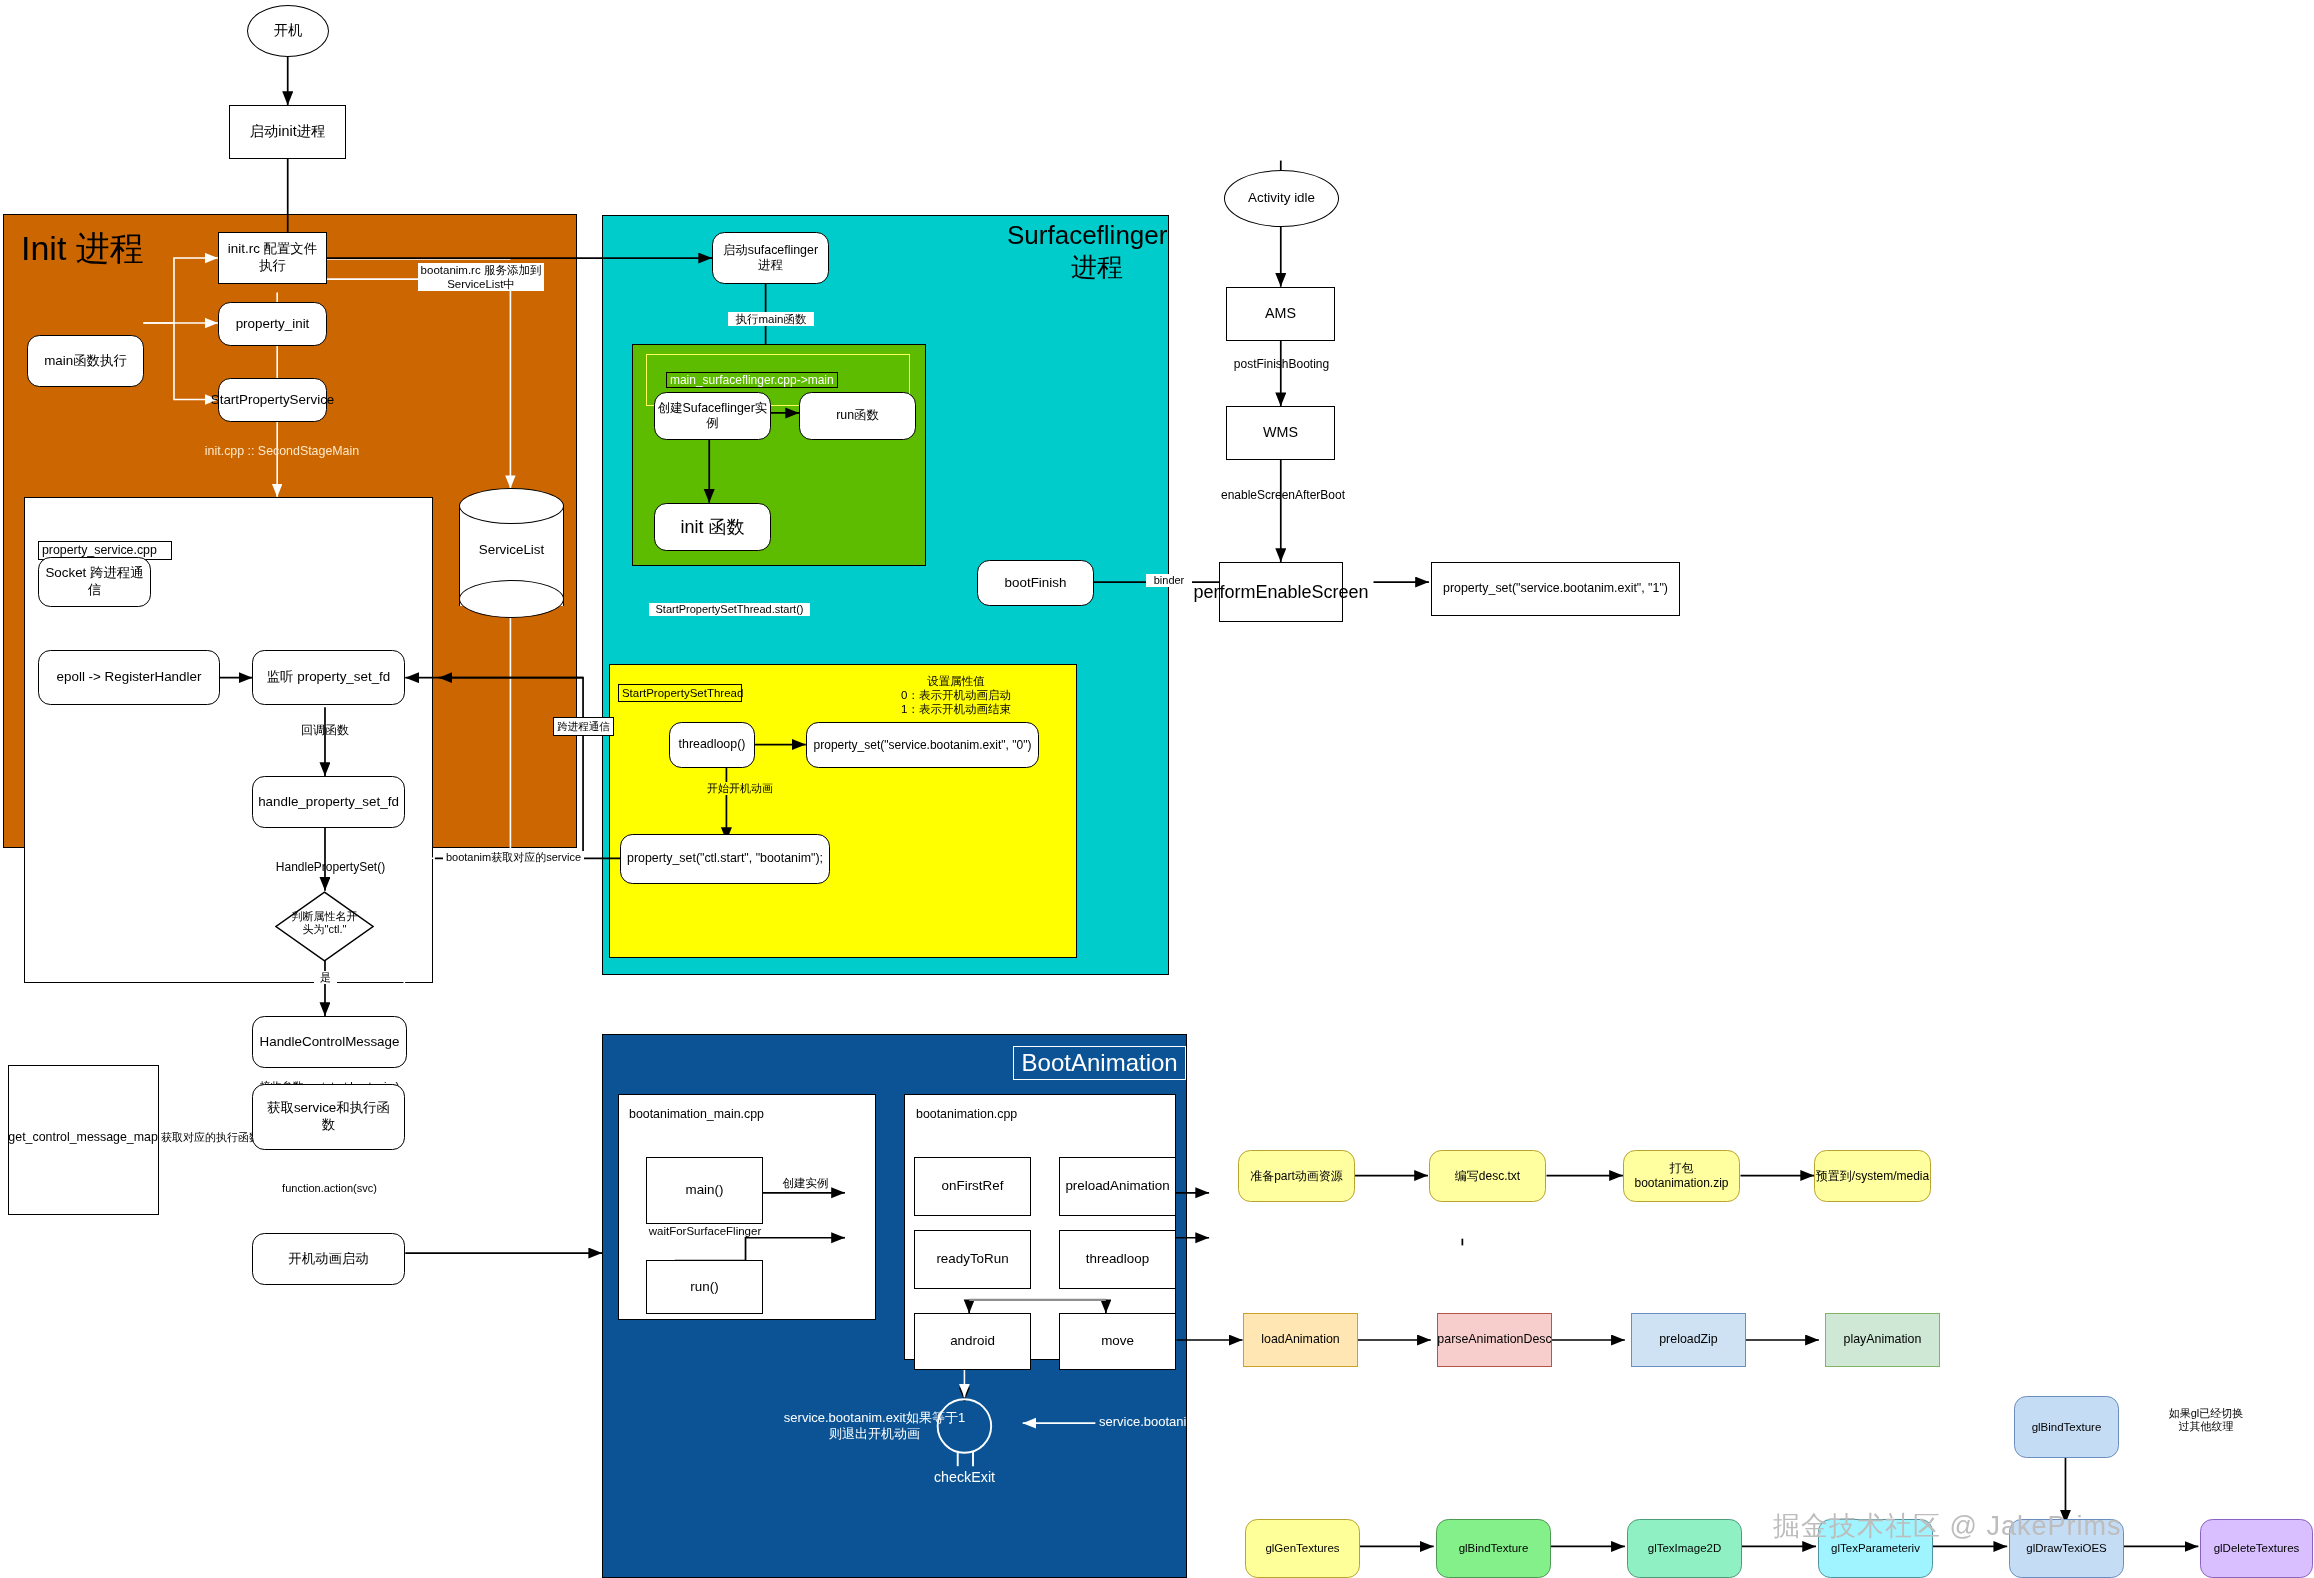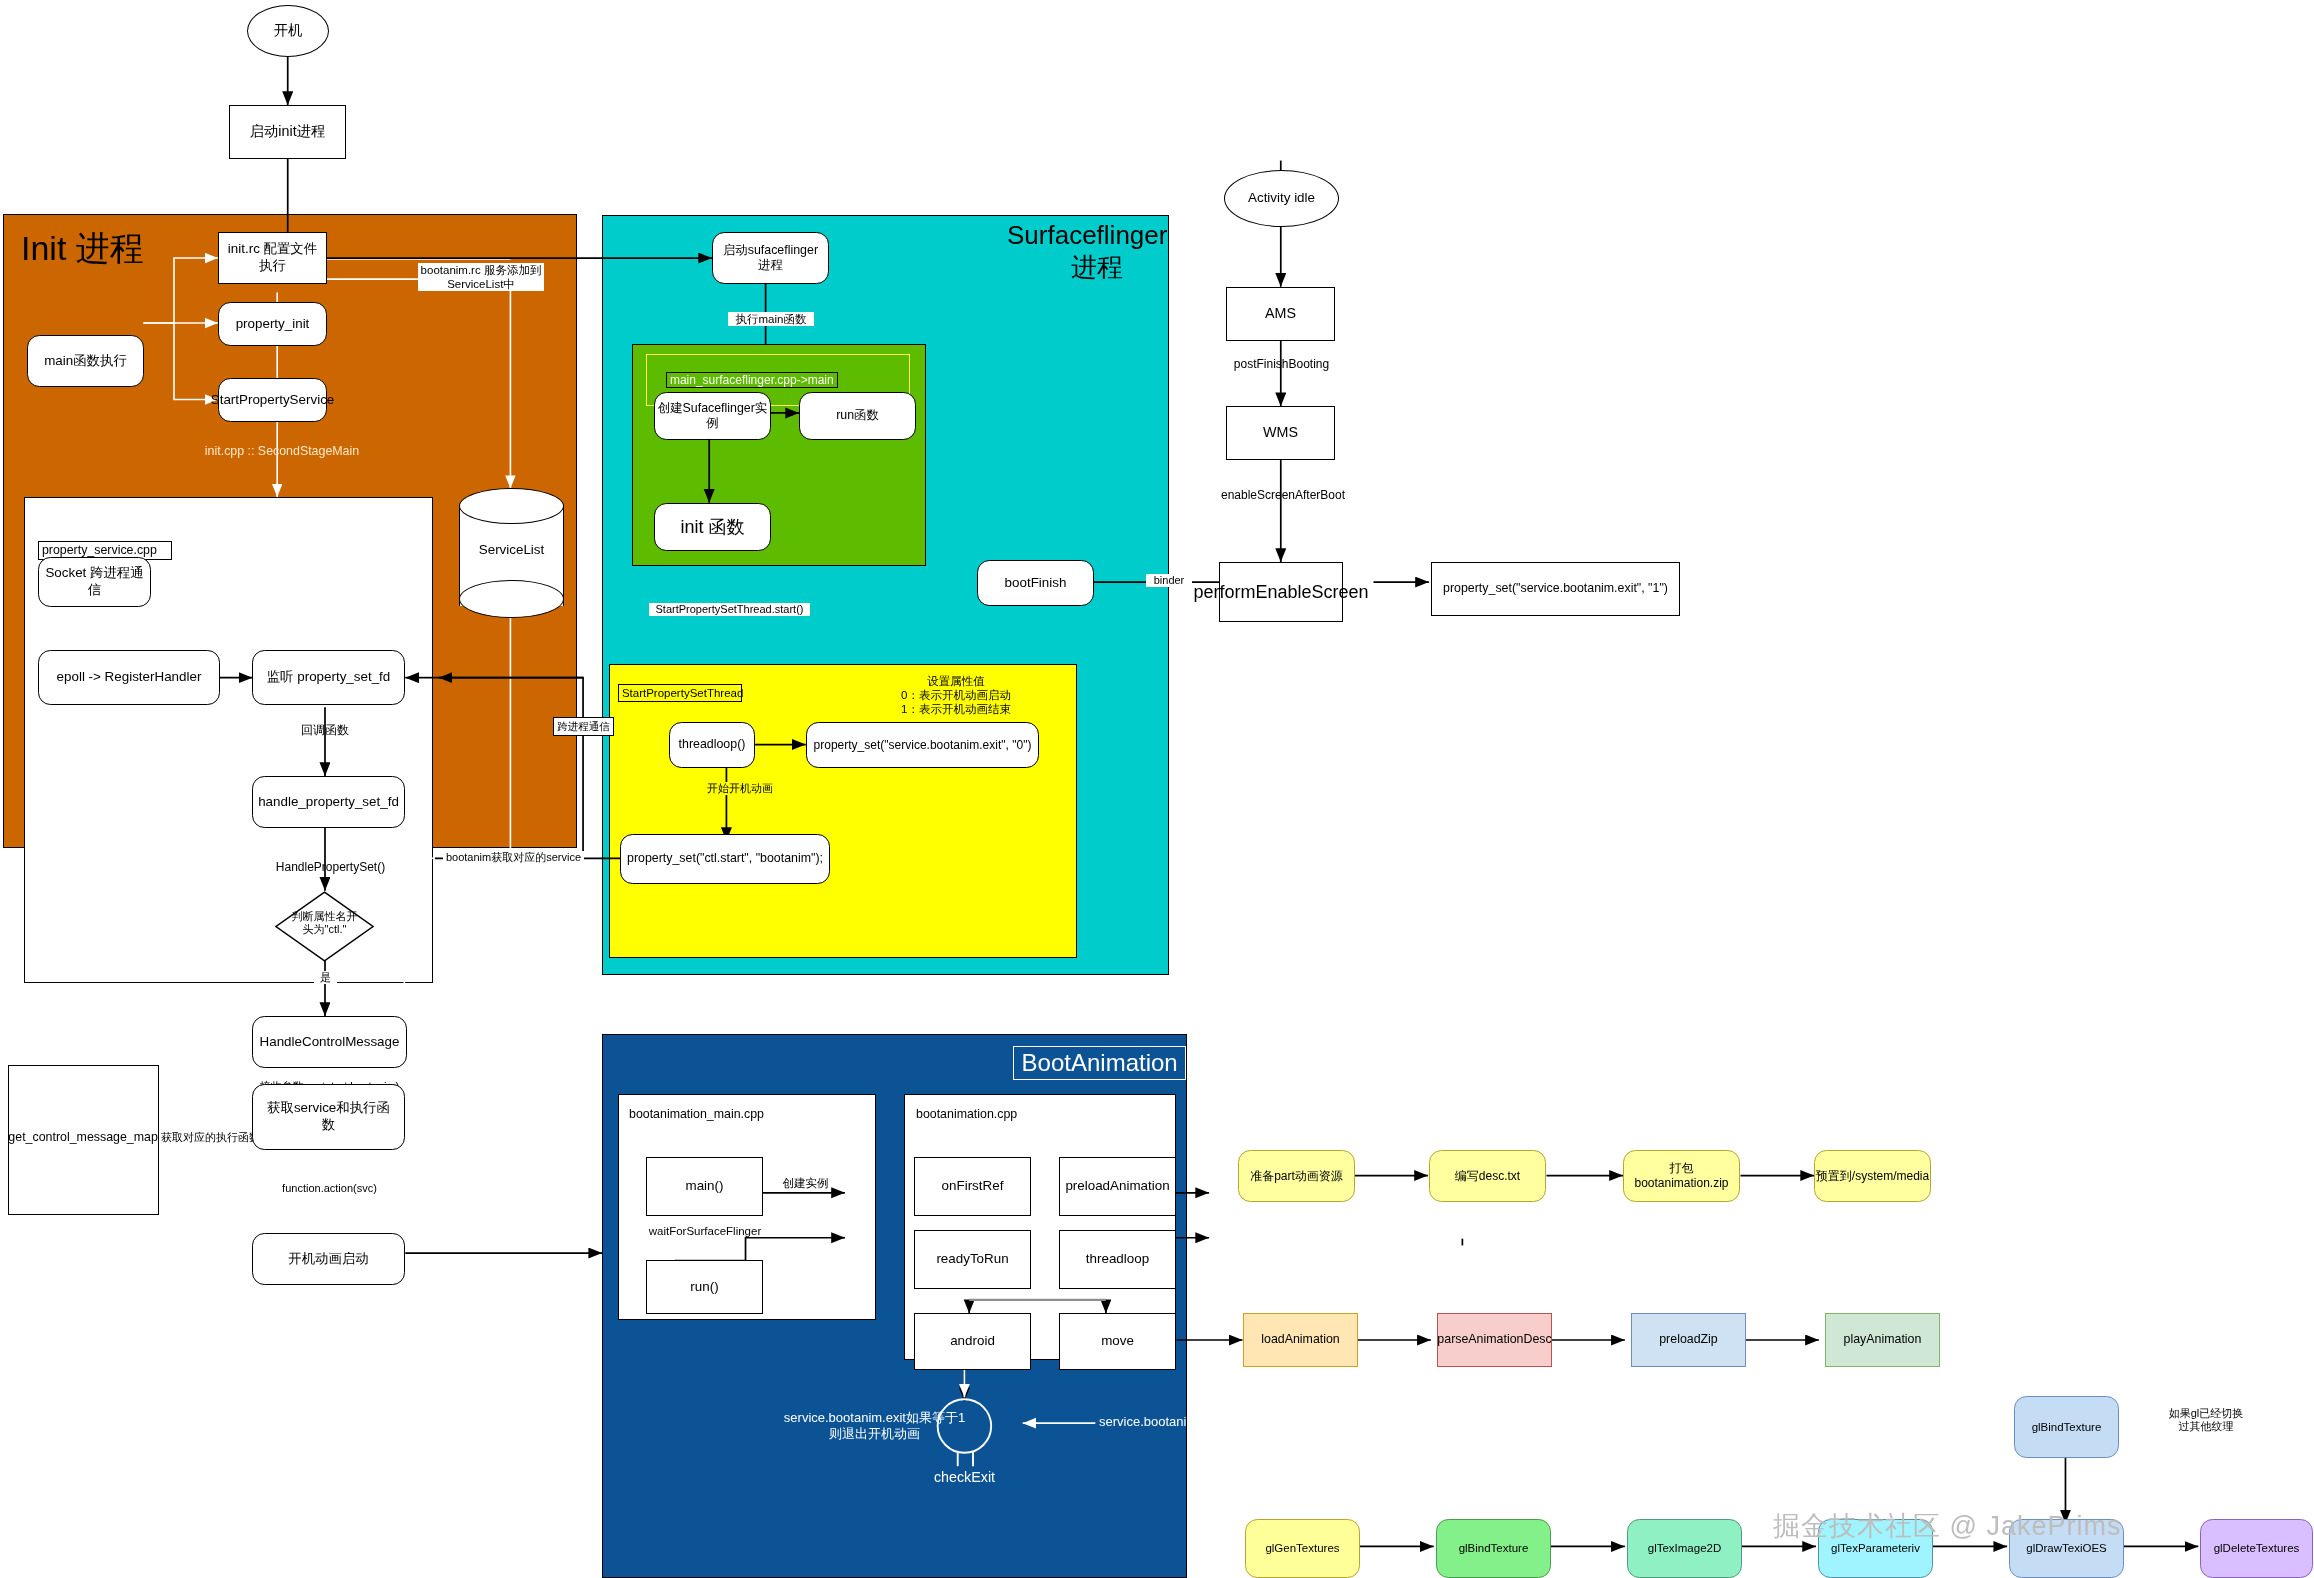--- a/index.html
+++ b/index.html
@@ -331,21 +331,21 @@
   </div>
   <div class="node sq" style="left:1431px;top:562px;width:249px;height:54px;font-size:12.4px;">
     <span>property_set("service.bootanim.exit", "1")</span>
   </div>
 
   <div class="title boxed-w" style="left:1013px;top:1046px;font-size:24px;">BootAnimation</div>
 
   <div style="position:absolute;left:629px;top:1107px;font-size:12.4px;color:#000;">bootanimation_main.cpp</div>
   <div style="position:absolute;left:916px;top:1107px;font-size:12.4px;color:#000;">bootanimation.cpp</div>
 
-  <div class="node sq" style="left:646px;top:1157px;width:117px;height:59px;font-size:13.4px;">
+  <div class="node sq" style="left:646px;top:1157px;width:117px;height:67px;font-size:13.4px;">
     <span>main()</span>
   </div>
   <div class="lbl plain" style="left:638px;top:1224px;width:134px;font-size:11.5px;">waitForSurfaceFlinger</div>
   <div class="node sq" style="left:646px;top:1260px;width:117px;height:54px;font-size:13.4px;">
     <span>run()</span>
   </div>
   <div class="lbl plain" style="left:770px;top:1176px;width:71px;font-size:11.5px;">创建实例</div>
 
   <div class="node sq" style="left:914px;top:1157px;width:117px;height:59px;font-size:13.4px;">
     <span>onFirstRef</span>

